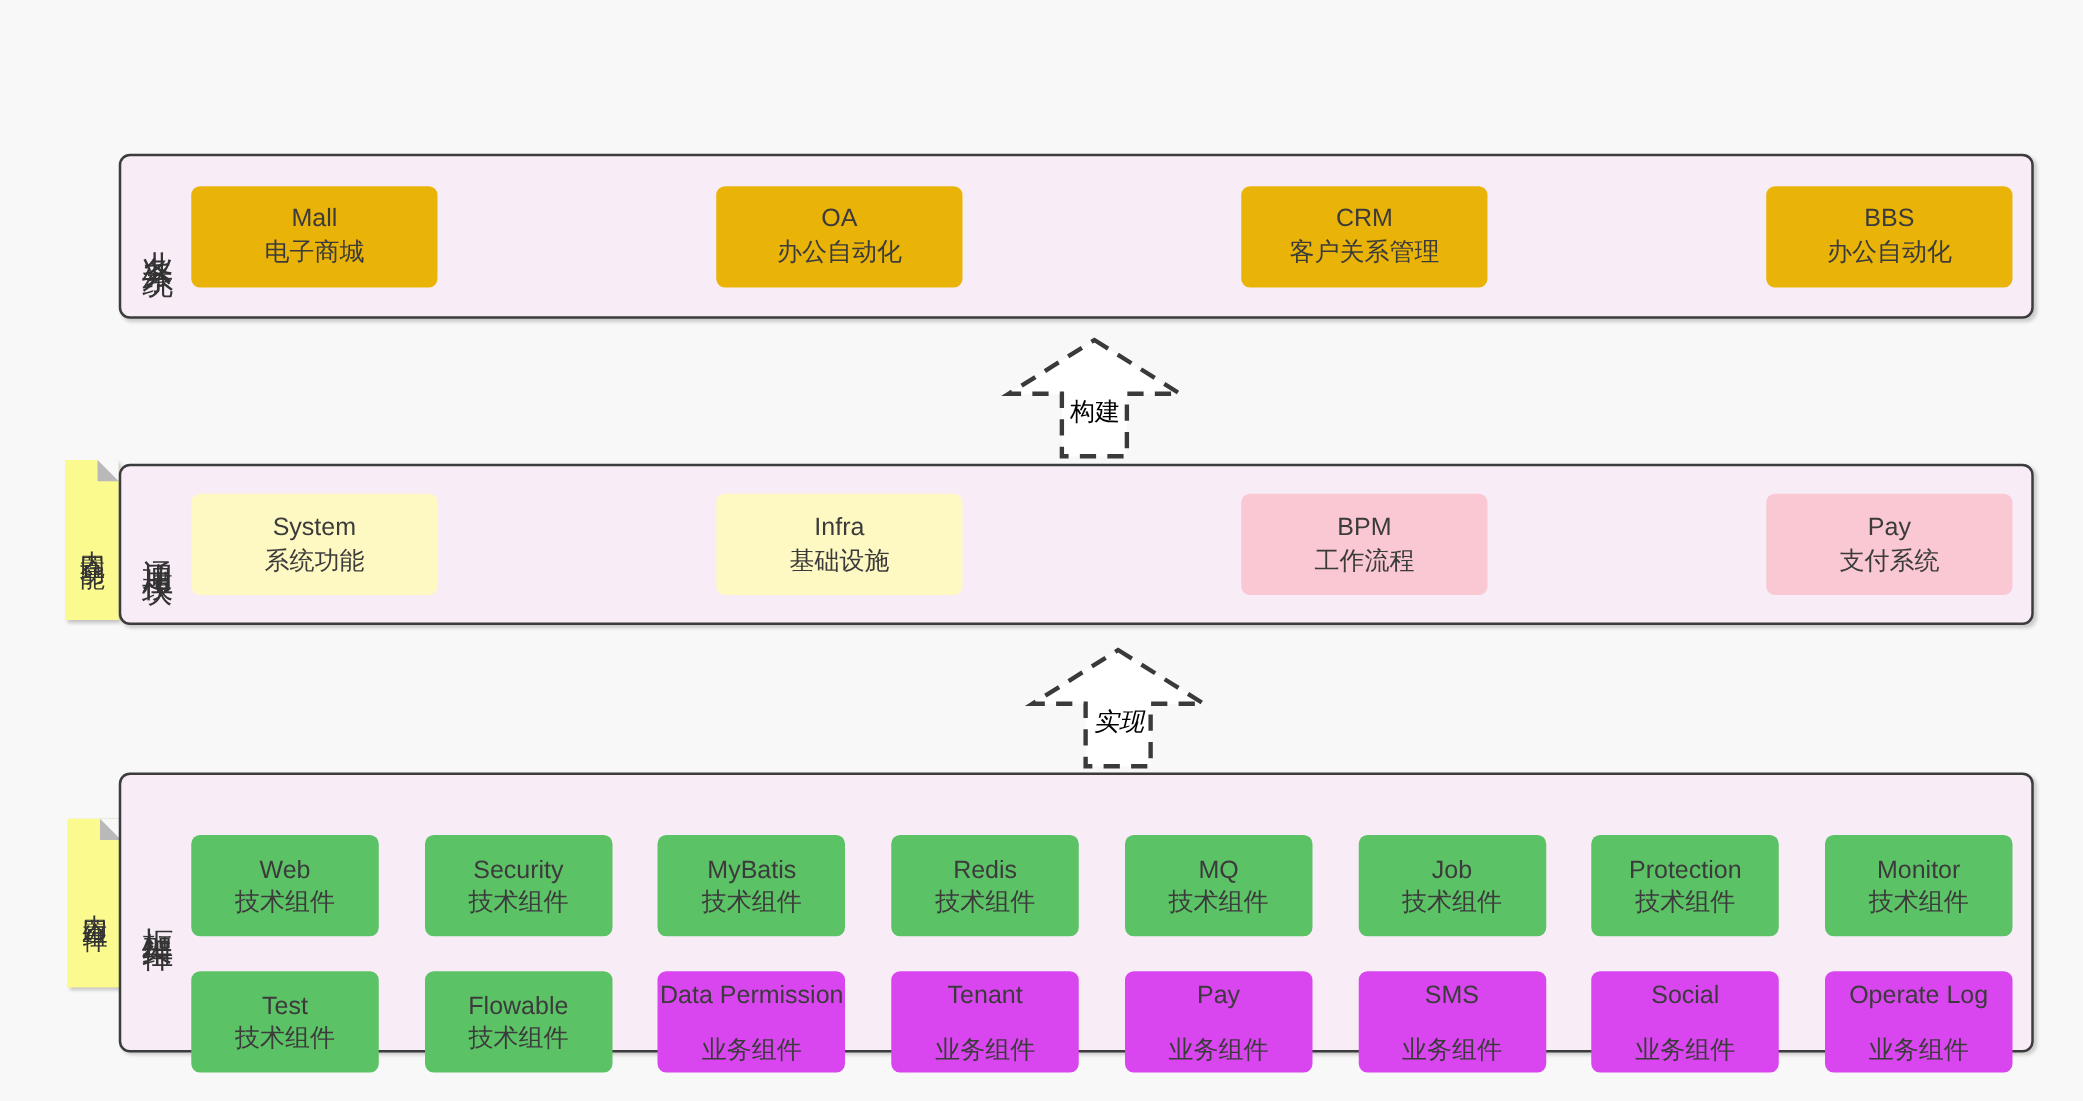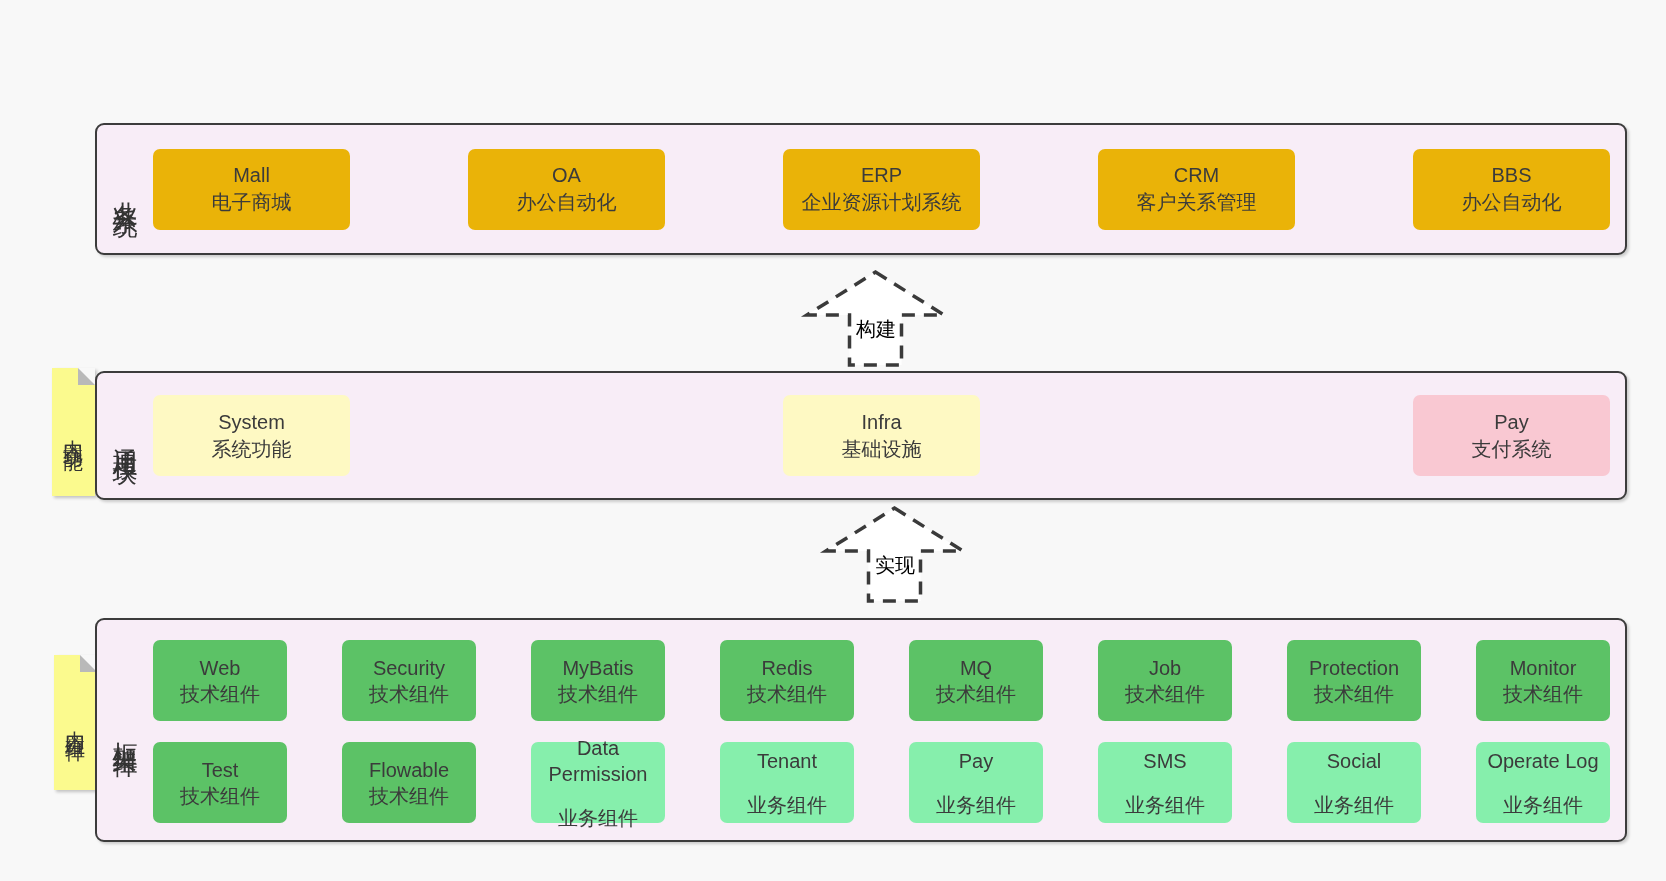--- a/index.html
+++ b/index.html
@@ -32,26 +32,26 @@
   .rows{
     position:absolute;left:56px;right:15px;top:20px;bottom:17px;
     display:flex;flex-direction:column;justify-content:space-between;
   }
   .row{display:flex;justify-content:space-between;}
   .box{
     width:197px;height:81px;border-radius:7px;
     display:flex;flex-direction:column;align-items:center;justify-content:center;
     text-align:center;font-size:20px;line-height:27px;color:#3b3b3b;
   }
-  .layer-3 .box{width:134px;line-height:26px;}
+  .layer-3 .box{width:150px;line-height:26px;margin-top:28px;}
   .v-blue{background:#eab308;}
   .v-red{background:#fef9c3;}
   .v-pink{background:#f9c8d2;}
   .v-green{background:#5cc266;}
-  .v-lightgreen{background:#86efac;gap:18px;}
+  .v-lightgreen{background:#d946ef;gap:18px;}
   .sticky{
     position:absolute;width:43px;background:#fbfa8e;
     box-shadow:2px 2px 3px rgba(0,0,0,.22);
     display:flex;align-items:center;justify-content:center;
   }
   .sticky::before{
     content:"";position:absolute;top:0;right:0;width:0;height:0;
     border-bottom:17px solid #b9b9b9;border-right:17px solid #f8f8f8;
   }
   .sticky span{
@@ -60,41 +60,37 @@
   }
   .sticky-2{left:52px;top:368px;height:128px;}
   .sticky-3{left:54px;top:655px;height:135px;}
   .arrow{position:absolute;width:160px;height:101px;}
   .arrow svg{position:absolute;left:0;top:0;}
   .arrow-label{
     position:absolute;left:80px;top:48px;transform:translateX(-50%);
     background:#fff;padding:0 3px;font-size:20px;color:#000000;white-space:nowrap;
   }
   .arrow-1{left:796px;top:268px;}
-  .arrow-2{left:815px;top:504px;}
+  .arrow-2{left:815px;top:516px;font-style:italic;}
 </style>
 </head>
 <body>
 
 <div class="layer layer-1">
   <div class="layer-label">
     <span>业务系统</span>
   </div>
   <div class="boxes">
     <div class="box v-blue">
       <div>Mall</div>
       <div>电子商城</div>
     </div>
     <div class="box v-blue">
       <div>OA</div>
       <div>办公自动化</div>
-    </div>
-    <div class="box v-blue">
-      <div>ERP</div>
-      <div>企业资源计划系统</div>
     </div>
     <div class="box v-blue">
       <div>CRM</div>
       <div>客户关系管理</div>
     </div>
     <div class="box v-blue">
       <div>BBS</div>
       <div>办公自动化</div>
     </div>
   </div>
@@ -117,20 +113,24 @@
   <div class="boxes">
     <div class="box v-red">
       <div>System</div>
       <div>系统功能</div>
     </div>
     <div class="box v-red">
       <div>Infra</div>
       <div>基础设施</div>
     </div>
     <div class="box v-pink">
+      <div>BPM</div>
+      <div>工作流程</div>
+    </div>
+    <div class="box v-pink">
       <div>Pay</div>
       <div>支付系统</div>
     </div>
   </div>
 </div>
 
 <div class="arrow arrow-2">
   <svg width="160" height="101" viewBox="0 0 160 101">
     <polygon points="79.5,4 148,47 105.5,47 105.5,97 53.5,97 53.5,47 11,47" fill="#ffffff" stroke="#3a3a3a" stroke-width="3.5" stroke-dasharray="13 9" stroke-linejoin="miter"></polygon>
   </svg>

